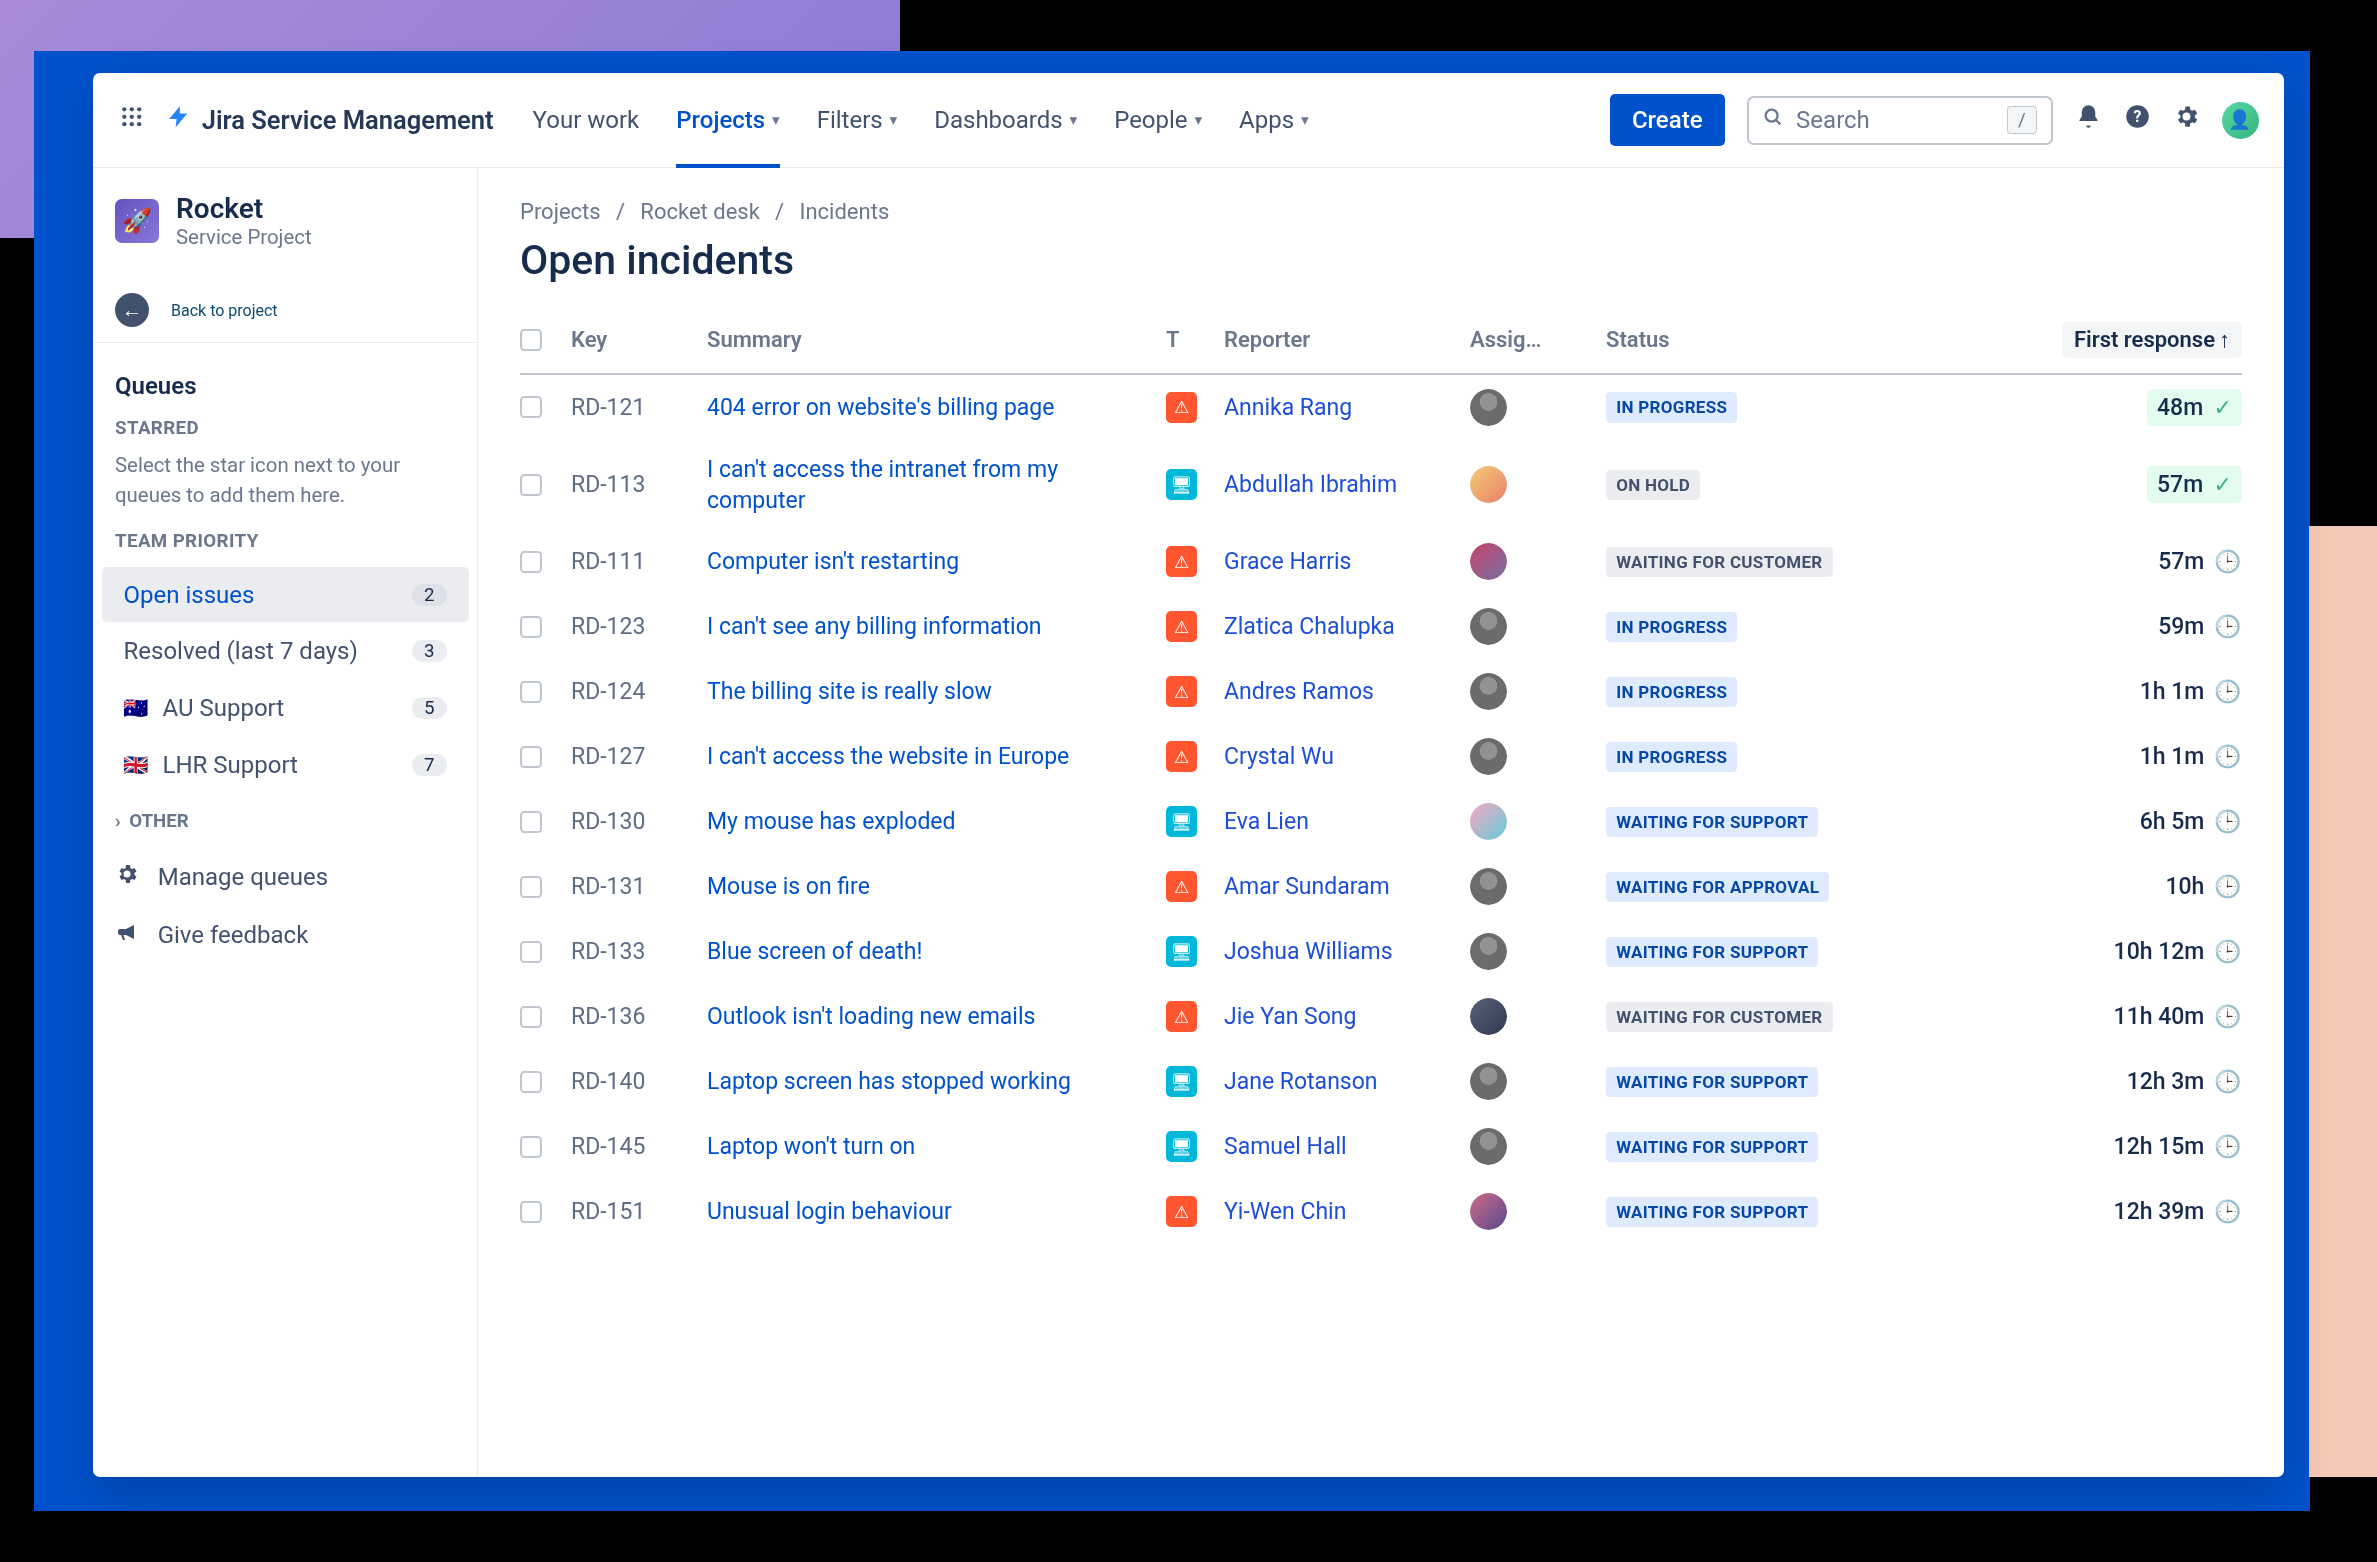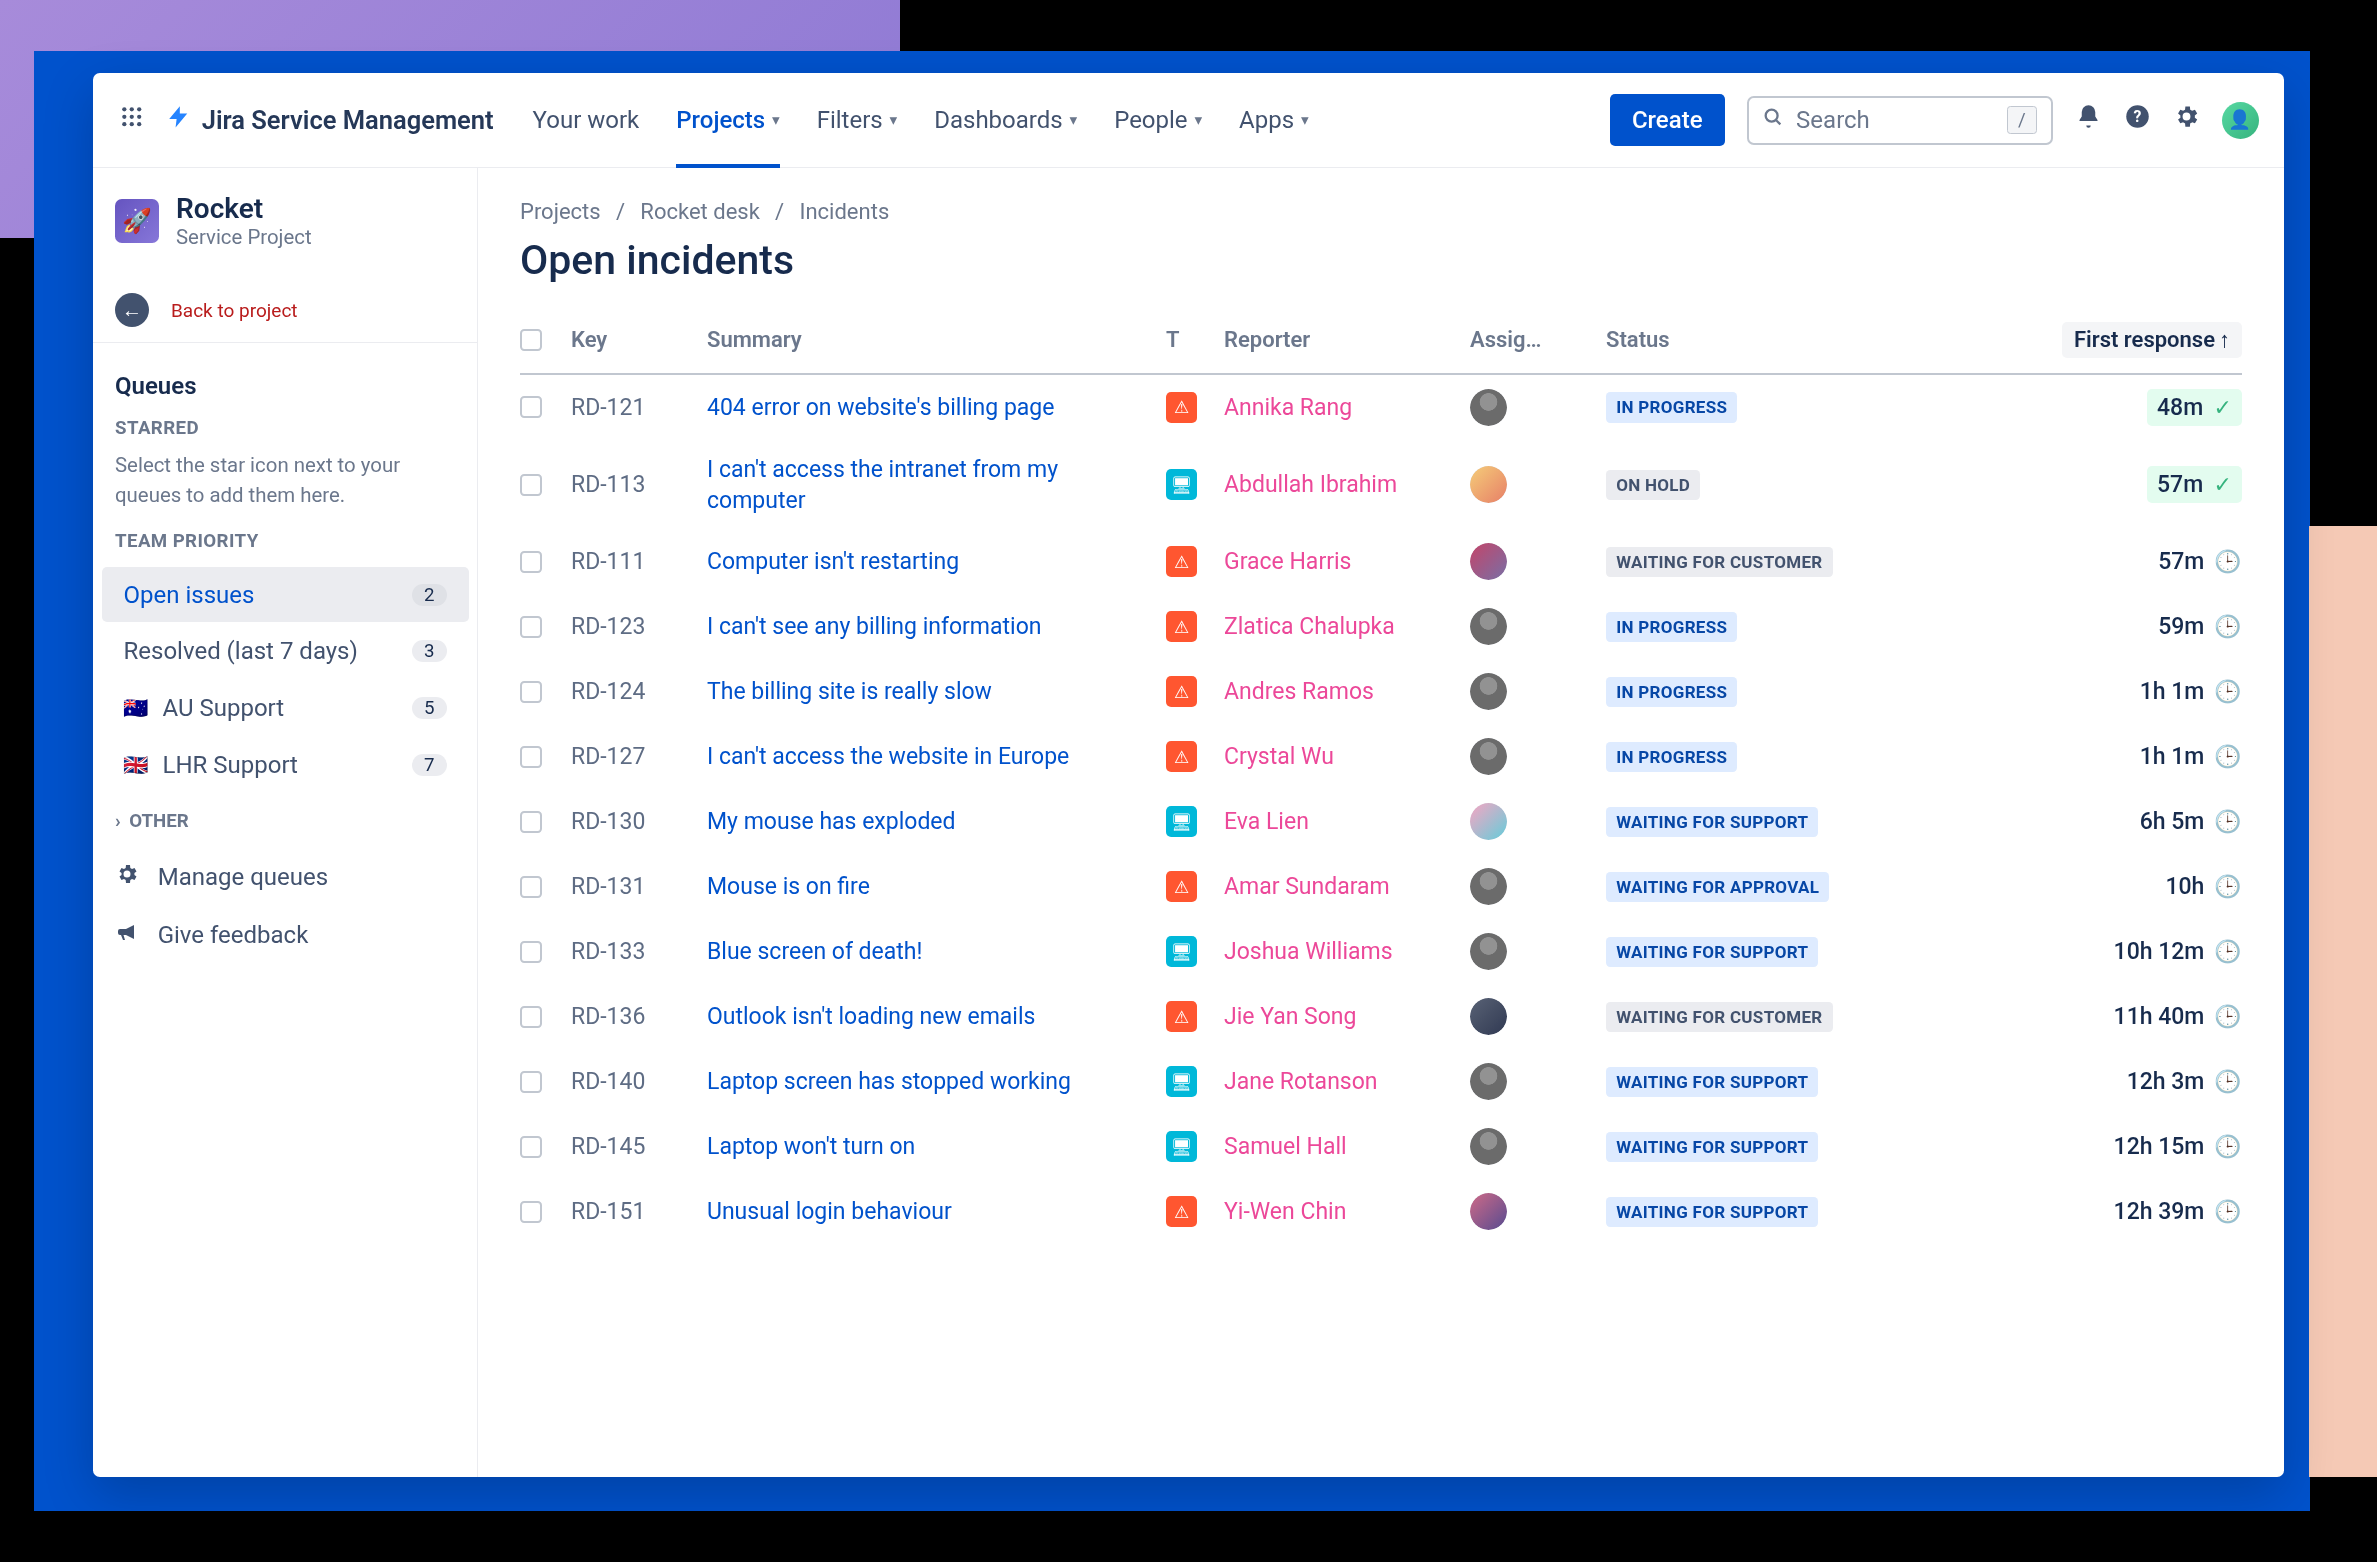--- a/index.html
+++ b/index.html
@@ -25,21 +25,21 @@
 .topnav-icon{color:#42526e;font-size:27px;cursor:pointer}
 .avatar-user{width:37px;height:37px;border-radius:50%;background:linear-gradient(135deg,#57d9a3,#36b37e);display:flex;align-items:center;justify-content:center;color:#fff;font-size:18.7px}
 .body{flex:1;display:flex;min-height:0}
 .sidebar{width:385px;border-right:1.7px solid #ebecf0;padding:24px 0;display:flex;flex-direction:column}
 .project-head{display:flex;align-items:center;gap:17px;padding:0 22px 20.4px}
 .project-icon{width:44px;height:44px;border-radius:6.8px;background:linear-gradient(135deg,#6554c0,#8777d9);display:flex;align-items:center;justify-content:center;color:#fff;font-size:24px}
 .project-name{font-size:28px;font-weight:600;color:#172b4d}
 .project-type{font-size:20.4px;color:#6b778c}
 .back-row{display:flex;align-items:center;gap:22px;padding:15.3px 22px;cursor:pointer;border-bottom:1.7px solid #ebecf0;margin:8.5px 0 17px}
 .back-circle{width:34px;height:34px;border-radius:50%;background:#42526e;display:flex;align-items:center;justify-content:center;color:#fff;font-size:20.4px}
-.back-label{font-size:19px;color:#b91c1c}
+.back-label{font-size:16px;color:#0c4a6e}
 .side-section{padding:12px 22px}
 .side-heading{font-size:24px;font-weight:600;color:#172b4d;margin-bottom:17px}
 .side-subheading{font-size:18.7px;font-weight:700;color:#6b778c;letter-spacing:0.4px;margin:6.8px 0 10.2px}
 .side-help{font-size:20.4px;color:#6b778c;line-height:1.5}
 .queue-list{display:flex;flex-direction:column;gap:1.7px;margin-top:5.1px}
 .queue-item{display:flex;align-items:center;gap:13.6px;padding:13.6px 22px;font-size:24px;color:#42526e;cursor:pointer;border-radius:5.1px;margin:0 8.5px}
 .queue-item.selected{background:#ebecf0;color:#0052cc}
 .queue-item .flag{font-size:20.4px}
 .queue-item .count{margin-left:auto;background:#ebecf0;border-radius:12px;padding:0 12px;font-size:18.7px;color:#172b4d}
 .queue-item.selected .count{background:#dfe1e6}
@@ -53,21 +53,21 @@
 .table{width:100%}
 .thead{display:grid;grid-template-columns:51px 136px 459px 58px 246px 136px 280px 1fr;align-items:center;padding:8.5px 0 15.3px;border-bottom:2.5px solid #c1c7d0;font-size:22px;color:#6b778c;font-weight:600}
 .th-first{display:flex;align-items:center;justify-content:flex-end;background:#f4f5f7;border-radius:5.1px;padding:5.1px 12px;gap:4px;font-weight:600;color:#172b4d}
 .trow{display:grid;grid-template-columns:51px 136px 459px 58px 246px 136px 280px 1fr;align-items:center;padding:13.6px 0;font-size:23px;min-height:65px}
 .chk{width:22px;height:22px;border:2.5px solid #c1c7d0;border-radius:4.2px;cursor:pointer}
 .key{color:#5e6c84}
 .summary{color:#0052cc;cursor:pointer;padding-right:9px;line-height:1.35}
 .type-ic{width:31px;height:31px;border-radius:5.1px;display:flex;align-items:center;justify-content:center;color:#fff;font-size:17px}
 .type-orange{background:#ff5630}
 .type-teal{background:#00b8d9}
-.reporter{color:#ec4899}
+.reporter{color:#1d4ed8}
 .assignee-av{width:37px;height:37px;border-radius:50%;background:#dfe1e6;display:flex;align-items:center;justify-content:center;font-size:17px;color:#42526e;overflow:hidden}
 .status-cell{display:flex}
 .status{display:inline-block;padding:5.1px 10.2px;border-radius:4.2px;font-size:17px;font-weight:700;letter-spacing:0.3px}
 .st-inprogress{background:#deebff;color:#0747a6}
 .st-onhold{background:#ebecf0;color:#42526e}
 .st-waitcust{background:#ebecf0;color:#42526e}
 .st-waitsupp{background:#deebff;color:#0747a6}
 .st-waitappr{background:#deebff;color:#0747a6}
 .first-resp{display:flex;align-items:center;justify-content:flex-end;gap:10.2px;color:#172b4d;font-weight:500}
 .first-resp.met{background:#e3fcef;border-radius:5.1px;padding:5.1px 10.2px}

